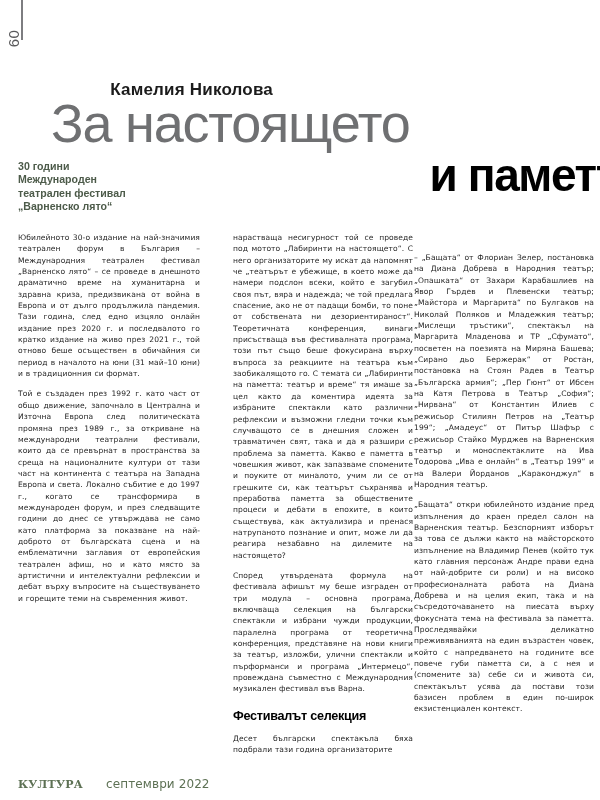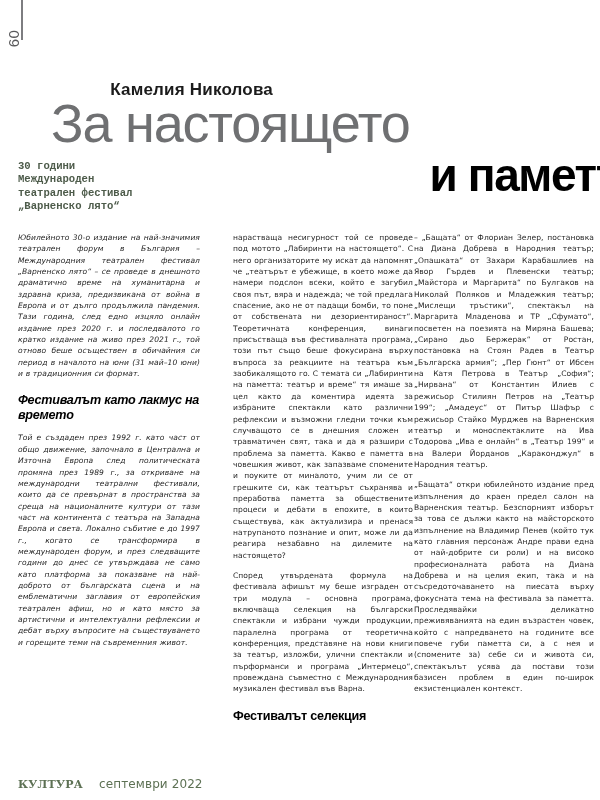--- a/index.html
+++ b/index.html
@@ -93,42 +93,42 @@
     letter-spacing: -1.4px;
     white-space: nowrap;
     margin-left: 43px;
   }
 
   .standfirst {
     position: absolute;
     left: 18px;
     top: 160px;
     width: 180px;
-    font-family: Liberation Mono, monospace;
+    font-family: Liberation Sans, sans-serif;
     font-weight: bold;
     font-size: 10.6px;
     line-height: 13.4px;
     color: #4d5b4a;
   }
 
   
   .col {
     position: absolute;
     top: 232px;
     font-family: "DejaVu Sans", sans-serif;
     font-size: 7.55px;
     line-height: 11.35px;
     color: #1d1d1d;
     text-align: justify;
     text-justify: inter-word;
     overflow: hidden;
   }
-  .col-1 { left: 18px;  width: 182px; height: 548px; font-style: italic; }
+  .col-1 { left: 18px;  width: 182px; height: 548px; }
   .col-2 { left: 233px; width: 180px; height: 548px; }
-  .col-3 { left: 414px; width: 180px; height: 548px; }
+  .col-3 { left: 414px; width: 180px; height: 548px; margin-top: 20px; }
 
   .col p {
     margin: 0 0 9px 0;
     letter-spacing: 0.08px;
     word-spacing: 0.2px;
   }
   .col p:last-child { margin-bottom: 0; }
 
   .sec-head {
     font-family: "Liberation Sans", sans-serif;
@@ -141,21 +141,21 @@
     letter-spacing: -0.25px;
   }
 
   
   .footer {
     position: absolute;
     left: 18px;
     bottom: 9px;
     display: flex;
     align-items: baseline;
-    gap: 16px;
+    gap: 23px;
   }
   .footer-logo {
     font-family: "DejaVu Serif", serif;
     font-weight: bold;
     font-size: 11px;
     color: #5d7154;
     letter-spacing: 0.3px;
   }
   .footer-date {
     font-family: "DejaVu Sans", sans-serif;
@@ -174,27 +174,27 @@
     <div class="folio-rule"></div>
   </div>
 
   <div class="byline">Камелия Николова</div>
   <div class="headline-1">За настоящето</div>
   <div class="headline-2">и паметта</div>
   <div class="standfirst">30 години<br>Международен<br>театрален фестивал<br>„Варненско лято“</div>
 
   <div class="col col-1">
       <p>Юбилейното 30-о издание на най-значимия театрален форум в България – Международния театрален фестивал „Варненско лято“ – се проведе в днешното драматично време на хуманитарна и здравна криза, предизвикана от война в Европа и от дълго продължила пандемия. Тази година, след едно изцяло онлайн издание през 2020 г. и последвалото го кратко издание на живо през 2021 г., той отново беше осъществен в обичайния си период в началото на юни (31 май–10 юни) и в традиционния си формат.</p>
-      <h2 class="sec-head">Фестивалът като лакмус на времето</h2>
       <p>Той е създаден през 1992 г. като част от общо движение, започнало в Централна и Източна Европа след политическата промяна през 1989 г., за откриване на международни театрални фестивали, които да се превърнат в пространства за среща на националните култури от тази част на континента с театъра на Западна Европа и света. Локално събитие е до 1997 г., когато се трансформира в международен форум, и през следващите години до днес се утвърждава не само като платформа за показване на най-доброто от българската сцена и на емблематични заглавия от европейския театрален афиш, но и като място за артистични и интелектуални рефлексии и дебат върху въпросите на съществуването и горещите теми на съвременния живот.</p>
     </div>
   <div class="col col-2">
       <p>нарастваща несигурност той се проведе под мотото „Лабиринти на настоящето“. С него организаторите му искат да напомнят че „театърът е убежище, в което може да намери подслон всеки, който е загубил своя път, вяра и надежда; че той предлага спасение, ако не от падащи бомби, то поне от собствената ни дезориентираност“. Теоретичната конференция, винаги присъстваща във фестивалната програма, този път също беше фокусирана върху въпроса за реакциите на театъра към заобикалящото го. С темата си „Лабиринти на паметта: театър и време“ тя имаше за цел както да коментира идеята за избраните спектакли като различни рефлексии и възможни гледни точки към случващото се в днешния сложен и травматичен свят, така и да я разшири с проблема за паметта. Какво е паметта в човешкия живот, как запазваме спомените и поуките от миналото, учим ли се от грешките си, как театърът съхранява и преработва паметта за обществените процеси и дебати в епохите, в които съществува, как актуализира и пренася натрупаното познание и опит, може ли да реагира незабавно на дилемите на настоящето?</p>
       <p>Според утвърдената формула на фестивала афишът му беше изграден от три модула – основна програма, включваща селекция на български спектакли и избрани чужди продукции, паралелна програма от теоретична конференция, представяне на нови книги за театър, изложби, улични спектакли и пърформанси и програма „Интермецо“, провеждана съвместно с Международния музикален фестивал във Варна.</p>
       <h2 class="sec-head">Фестивалът селекция</h2>
+      <p>Десет български спектакъла бяха подбрали тази година организаторите</p>
     </div>
   <div class="col col-3">
       <p>– „Бащата“ от Флориан Зелер, постановка на Диана Добрева в Народния театър; „Опашката“ от Захари Карабашлиев на Явор Гърдев и Плевенски театър; „Майстора и Маргарита“ по Булгаков на Николай Поляков и Младежкия театър; „Мислещи тръстики“, спектакъл на Маргарита Младенова и ТР „Сфумато“, посветен на поезията на Миряна Башева; „Сирано дьо Бержерак“ от Ростан, постановка на Стоян Радев в Театър „Българска армия“; „Пер Гюнт“ от Ибсен на Катя Петрова в Театър „София“; „Нирвана“ от Константин Илиев с режисьор Стилиян Петров на „Театър 199“; „Амадеус“ от Питър Шафър с режисьор Стайко Мурджев на Варненския театър и моноспектаклите на Ива Тодорова „Ива е онлайн“ в „Театър 199“ и на Валери Йорданов „Караконджул“ в Народния театър.</p>
       <p>„Бащата“ откри юбилейното издание пред изпълнения до краен предел салон на Варненския театър. Безспорният изборът за това се дължи както на майсторското изпълнение на Владимир Пенев (който тук като главния персонаж Андре прави една от най-добрите си роли) и на високо професионалната работа на Диана Добрева и на целия екип, така и на съсредоточаването на пиесата върху фокусната тема на фестивала за паметта. Проследявайки деликатно преживяванията на един възрастен човек, който с напредването на годините все повече губи паметта си, а с нея и (спомените за) себе си и живота си, спектакълът усява да постави този базисен проблем в един по-широк екзистенциален контекст.</p>
     </div>
 
   <div class="footer">
     <span class="footer-logo">КУЛТУРА</span>
     <span class="footer-date">септември 2022</span>
   </div>

